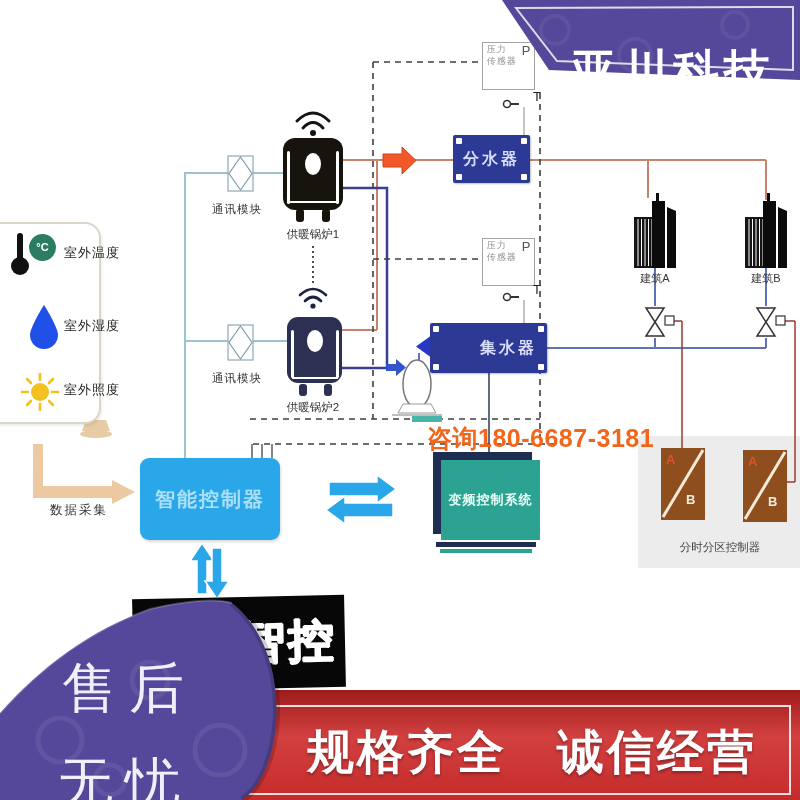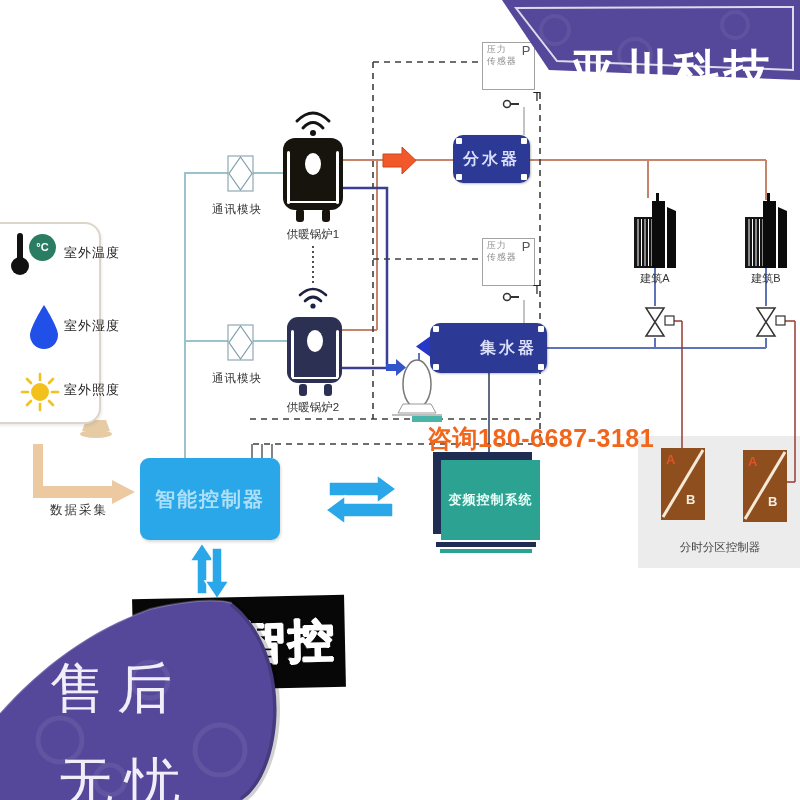--- a/index.html
+++ b/index.html
@@ -19,21 +19,21 @@
   .sensor-label{font-size:13px;color:#1b1b1b;letter-spacing:1px;font-weight:500;}
   #degc-badge{left:29px;top:234px;width:27px;height:27px;border-radius:50%;background:#2a7d63;
     color:#fff;font-size:11px;font-weight:bold;text-align:center;line-height:27px;z-index:3;}
 
   
   .pbox{position:absolute;width:51px;height:46px;background:#fff;border:1px solid #a3a3a3;
     display:flex;align-items:flex-start;justify-content:center;z-index:2;}
   .pbox .plines{display:flex;flex-direction:column;font-size:9px;color:#8f8f8f;line-height:1.35;letter-spacing:1px;}
   .pbox .pp{font-size:13px;color:#555;margin-left:5px;}
 
-  .manifold{position:absolute;width:77px;background:#2c3a96;border-radius:10px;z-index:2;
+  .manifold{position:absolute;width:77px;background:#2c3a96;border-radius:2px;z-index:2;
     display:flex;align-items:center;justify-content:center;color:#d9defa;font-weight:bold;
     font-size:16px;letter-spacing:3px;box-shadow:1px 1px 2px rgba(0,0,0,.25);}
   .bolt{position:absolute;width:6px;height:6px;background:#fff;border-radius:1px;}
 
   #smart-controller{left:140px;top:458px;width:140px;height:82px;background:#29a7e8;border-radius:9px;
     display:flex;align-items:center;justify-content:center;color:#ace0fa;font-size:20px;font-weight:bold;
     letter-spacing:2px;z-index:2;box-shadow:1px 2px 3px rgba(0,0,0,.15);}
 
   .vfd-layer{position:absolute;z-index:2;}
   #vfd-back{left:433px;top:452px;width:99px;height:82px;background:#1f2d52;}
@@ -55,21 +55,21 @@
   #red-banner{left:212px;top:690px;width:588px;height:110px;z-index:5;
     background:linear-gradient(180deg,#9e1c1c 0%,#d24040 42%,#c62b2b 100%);}
   #red-frame{position:absolute;left:34px;right:9px;top:15px;bottom:5px;
     border:2px solid rgba(255,255,255,.85);}
   #red-banner-text{position:absolute;left:60px;right:8px;top:14px;bottom:0;display:flex;align-items:center;
     justify-content:center;color:#fff;font-size:47px;font-weight:bold;letter-spacing:3px;
     text-shadow:0 2px 3px rgba(0,0,0,.35);}
 
   
   #ribbon-svg{left:0;top:590px;z-index:6;}
-  #ribbon-line1{left:50px;top:652px;font-size:55px;color:#f2eef9;letter-spacing:12px;z-index:7;}
+  #ribbon-line1{left:62px;top:652px;font-size:55px;color:#f2eef9;letter-spacing:12px;z-index:7;}
   #ribbon-line2{left:58px;top:726px;font-size:55px;color:#f2eef9;letter-spacing:12px;z-index:7;margin-top:21px;}
 
   
   #brand-svg{left:495px;top:0;z-index:7;}
   #brand-text{left:550px;top:13px;width:246px;text-align:center;font-size:46px;font-weight:bold;
     color:#fff;letter-spacing:5px;z-index:8;margin-top:28px;}
 </style>
 </head>
 <body>
 
@@ -279,20 +279,24 @@
   <div class="lbl" style="left:748px;top:454px;font-size:13px;font-weight:bold;color:#e0522a;">A</div>
   <div class="lbl" style="left:768px;top:494px;font-size:13px;font-weight:bold;color:#f3ecdf;">B</div>
   <div class="lbl" style="left:655px;top:540px;width:130px;text-align:center;font-size:11.5px;color:#444;">分时分区控制器</div>
 
   <div id="phone" class="abs lbl">咨询180-6687-3181</div>
 
   <div id="black-banner" class="abs">
     <span id="black-banner-text">碳智控</span>
   </div>
 
+  <div id="red-banner" class="abs">
+    <div id="red-frame"></div>
+    <div id="red-banner-text">规格齐全　诚信经营</div>
+  </div>
 
   <svg id="ribbon-svg" class="abs" width="310" height="210" viewBox="0 0 310 210">
     <path d="M0 123 C40 78 90 40 150 19 C185 11 215 8 232 13 C262 36 280 82 276 133
              C273 172 258 200 242 210 L0 210 Z" fill="#55489a"></path>
     <path d="M0 123 C40 78 90 40 150 19 C185 11 215 8 232 13" fill="none" stroke="rgba(255,255,255,0.2)" stroke-width="2"></path>
     <path d="M232 13 C262 36 280 82 276 133 C273 172 258 200 242 210" fill="none" stroke="rgba(0,0,0,0.18)" stroke-width="7"></path>
     <g fill="none" stroke="rgba(255,255,255,0.07)" stroke-width="5">
       <circle cx="60" cy="150" r="22"></circle>
         <circle cx="150" cy="90" r="18"></circle>
       <circle cx="220" cy="160" r="25"></circle>

